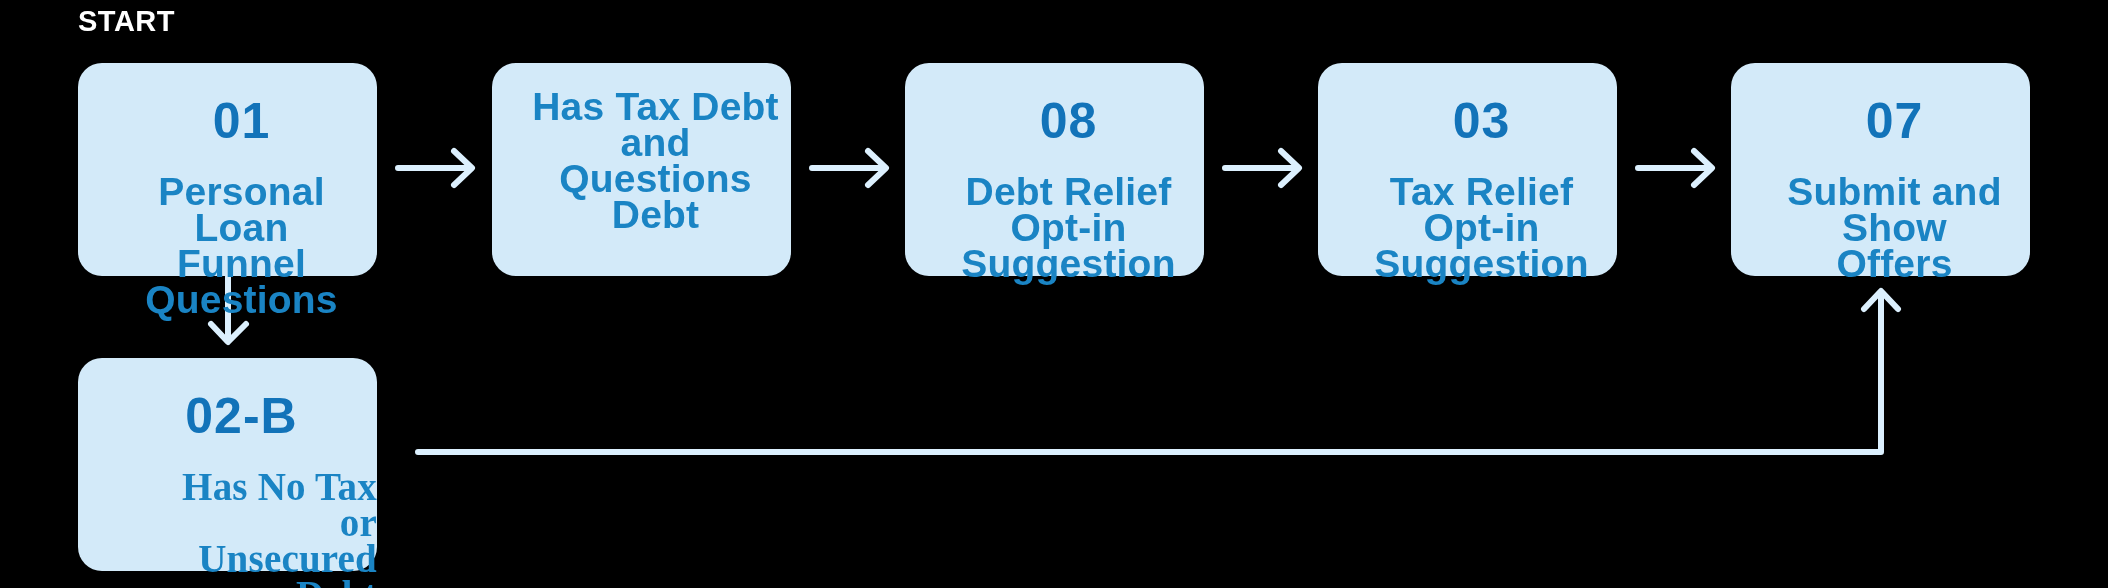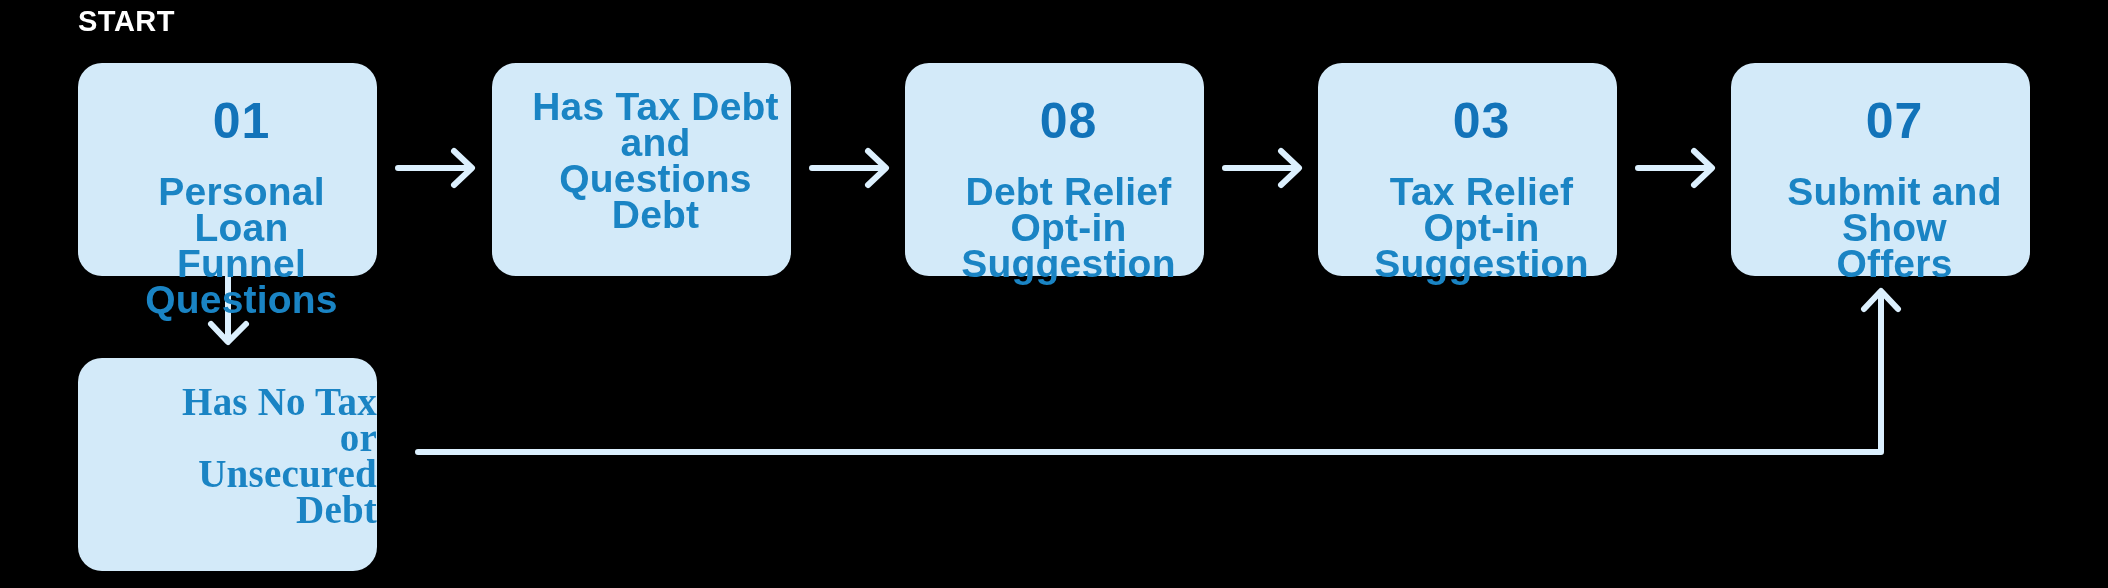--- a/index.html
+++ b/index.html
@@ -83,17 +83,18 @@
 Suggestion</div>
   </div>
 
   <div class="node" style="left:1731px;top:63px">
     <div class="num">07</div>
     <div class="label">Submit and Show
 Offers</div>
   </div>
 
   <div class="node node--left" style="left:78px;top:358px">
+    <div class="num">02-B</div>
     <div class="label">Has No Tax or
 Unsecured Debt</div>
   </div>
 
 </div>
 
 </body></html>

